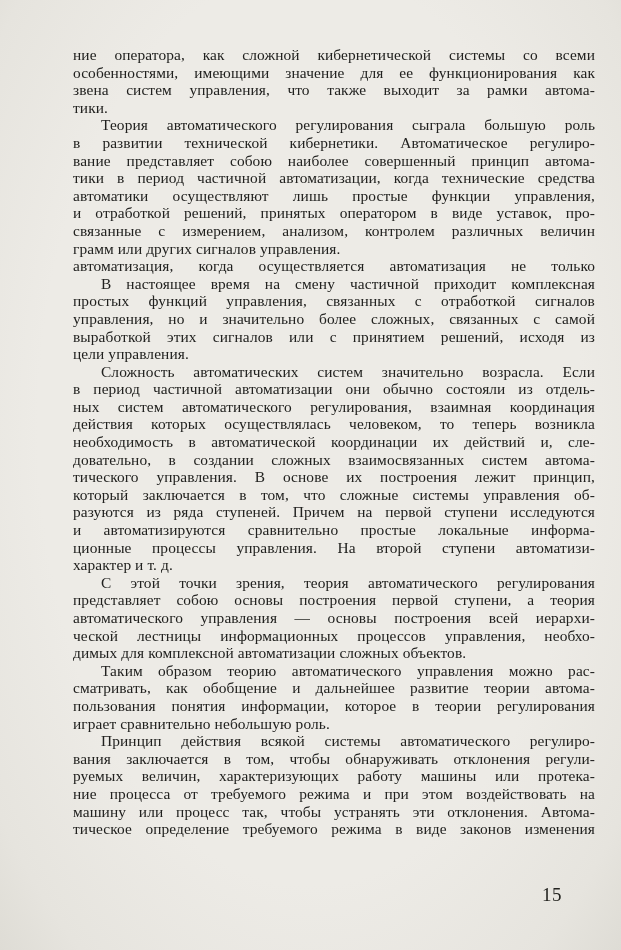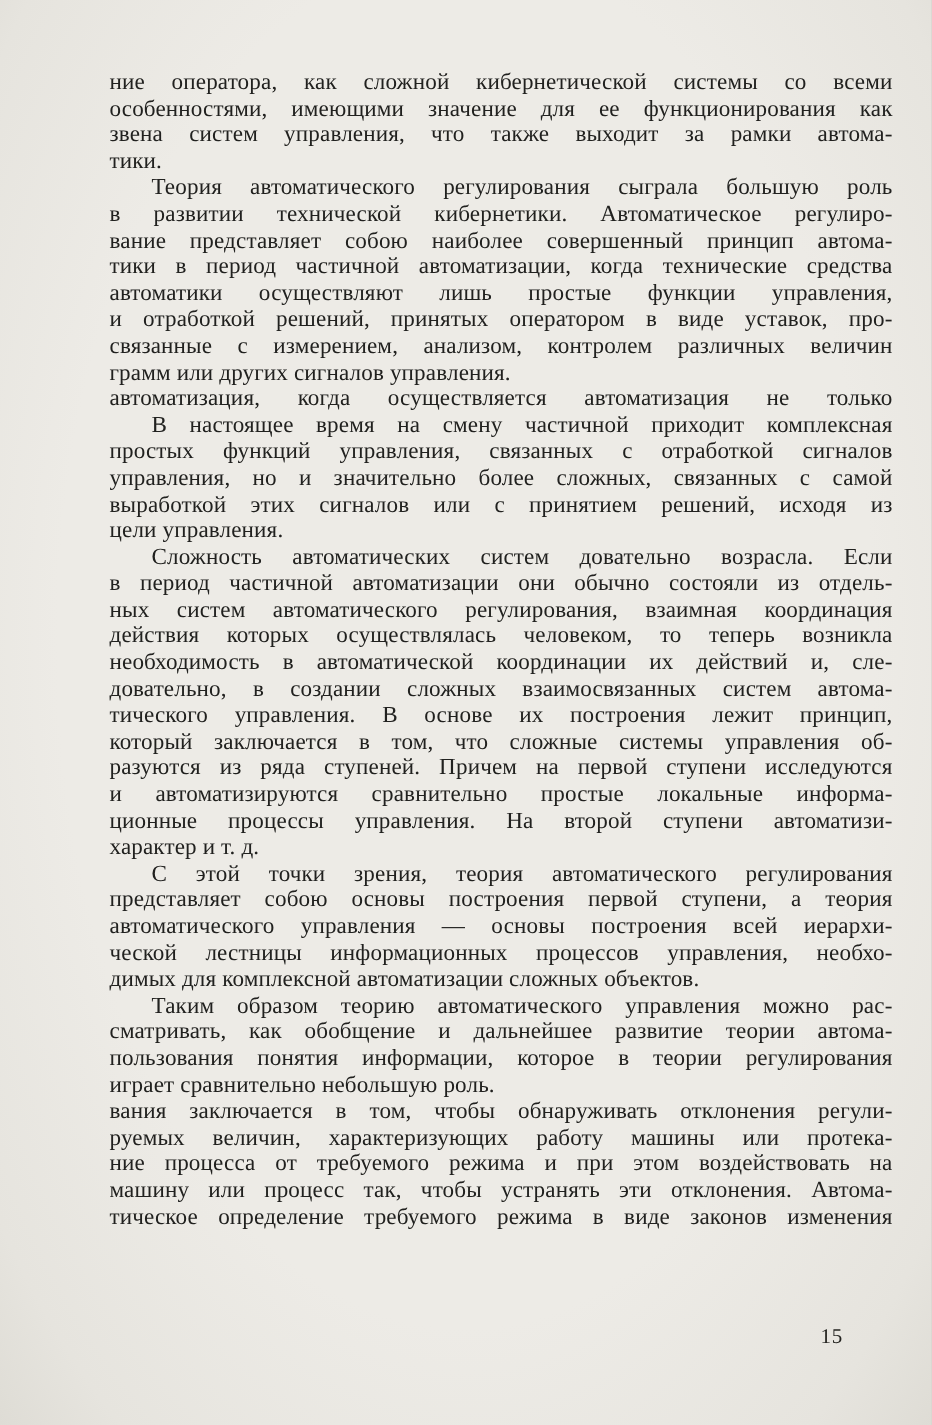--- a/index.html
+++ b/index.html
@@ -42,21 +42,21 @@
   }
   .line.indent {
     text-indent: 28px;
   }
   .folio {
     position: absolute;
     top: 884px;
     left: 50px;
     width: 512px;
     text-align: right;
-    font-size: 14px;
+    font-size: 19px;
     letter-spacing: 0.5px;
     color: #23231f;
   }
 </style>
 </head>
 <body>
 
 <div class="scan-page">
   <div class="text-block">
       <div class="para">
@@ -77,21 +77,21 @@
       </div>
       <div class="para">
         <div class="line">автоматизация, когда осуществляется автоматизация не только</div>
         <div class="line indent">В настоящее время на смену частичной приходит комплексная</div>
         <div class="line">простых функций управления, связанных с отработкой сигналов</div>
         <div class="line">управления, но и значительно более сложных, связанных с самой</div>
         <div class="line">выработкой этих сигналов или с принятием решений, исходя из</div>
         <div class="line last">цели управления.</div>
       </div>
       <div class="para">
-        <div class="line indent">Сложность автоматических систем довательно возрасла. Если</div>
+        <div class="line indent">Сложность автоматических систем значительно возрасла. Если</div>
         <div class="line">в период частичной автоматизации они обычно состояли из отдель-</div>
         <div class="line">ных систем автоматического регулирования, взаимная координация</div>
         <div class="line">действия которых осуществлялась человеком, то теперь возникла</div>
         <div class="line">необходимость в автоматической координации их действий и, сле-</div>
         <div class="line">довательно, в создании сложных взаимосвязанных систем автома-</div>
         <div class="line">тического управления. В основе их построения лежит принцип,</div>
         <div class="line">который заключается в том, что сложные системы управления об-</div>
         <div class="line">разуются из ряда ступеней. Причем на первой ступени исследуются</div>
         <div class="line">и автоматизируются сравнительно простые локальные информа-</div>
         <div class="line">ционные процессы управления. На второй ступени автоматизи-</div>
@@ -104,20 +104,21 @@
         <div class="line">ческой лестницы информационных процессов управления, необхо-</div>
         <div class="line last">димых для комплексной автоматизации сложных объектов.</div>
       </div>
       <div class="para">
         <div class="line indent">Таким образом теорию автоматического управления можно рас-</div>
         <div class="line">сматривать, как обобщение и дальнейшее развитие теории автома-</div>
         <div class="line">пользования понятия информации, которое в теории регулирования</div>
         <div class="line last">играет сравнительно небольшую роль.</div>
       </div>
       <div class="para">
+        <div class="line indent">Принцип действия всякой системы автоматического регулиро-</div>
         <div class="line">вания заключается в том, чтобы обнаруживать отклонения регули-</div>
         <div class="line">руемых величин, характеризующих работу машины или протека-</div>
         <div class="line">ние процесса от требуемого режима и при этом воздействовать на</div>
         <div class="line">машину или процесс так, чтобы устранять эти отклонения. Автома-</div>
         <div class="line">тическое определение требуемого режима в виде законов изменения</div>
       </div>
     </div>
   <div class="folio">15</div>
 </div>
 

